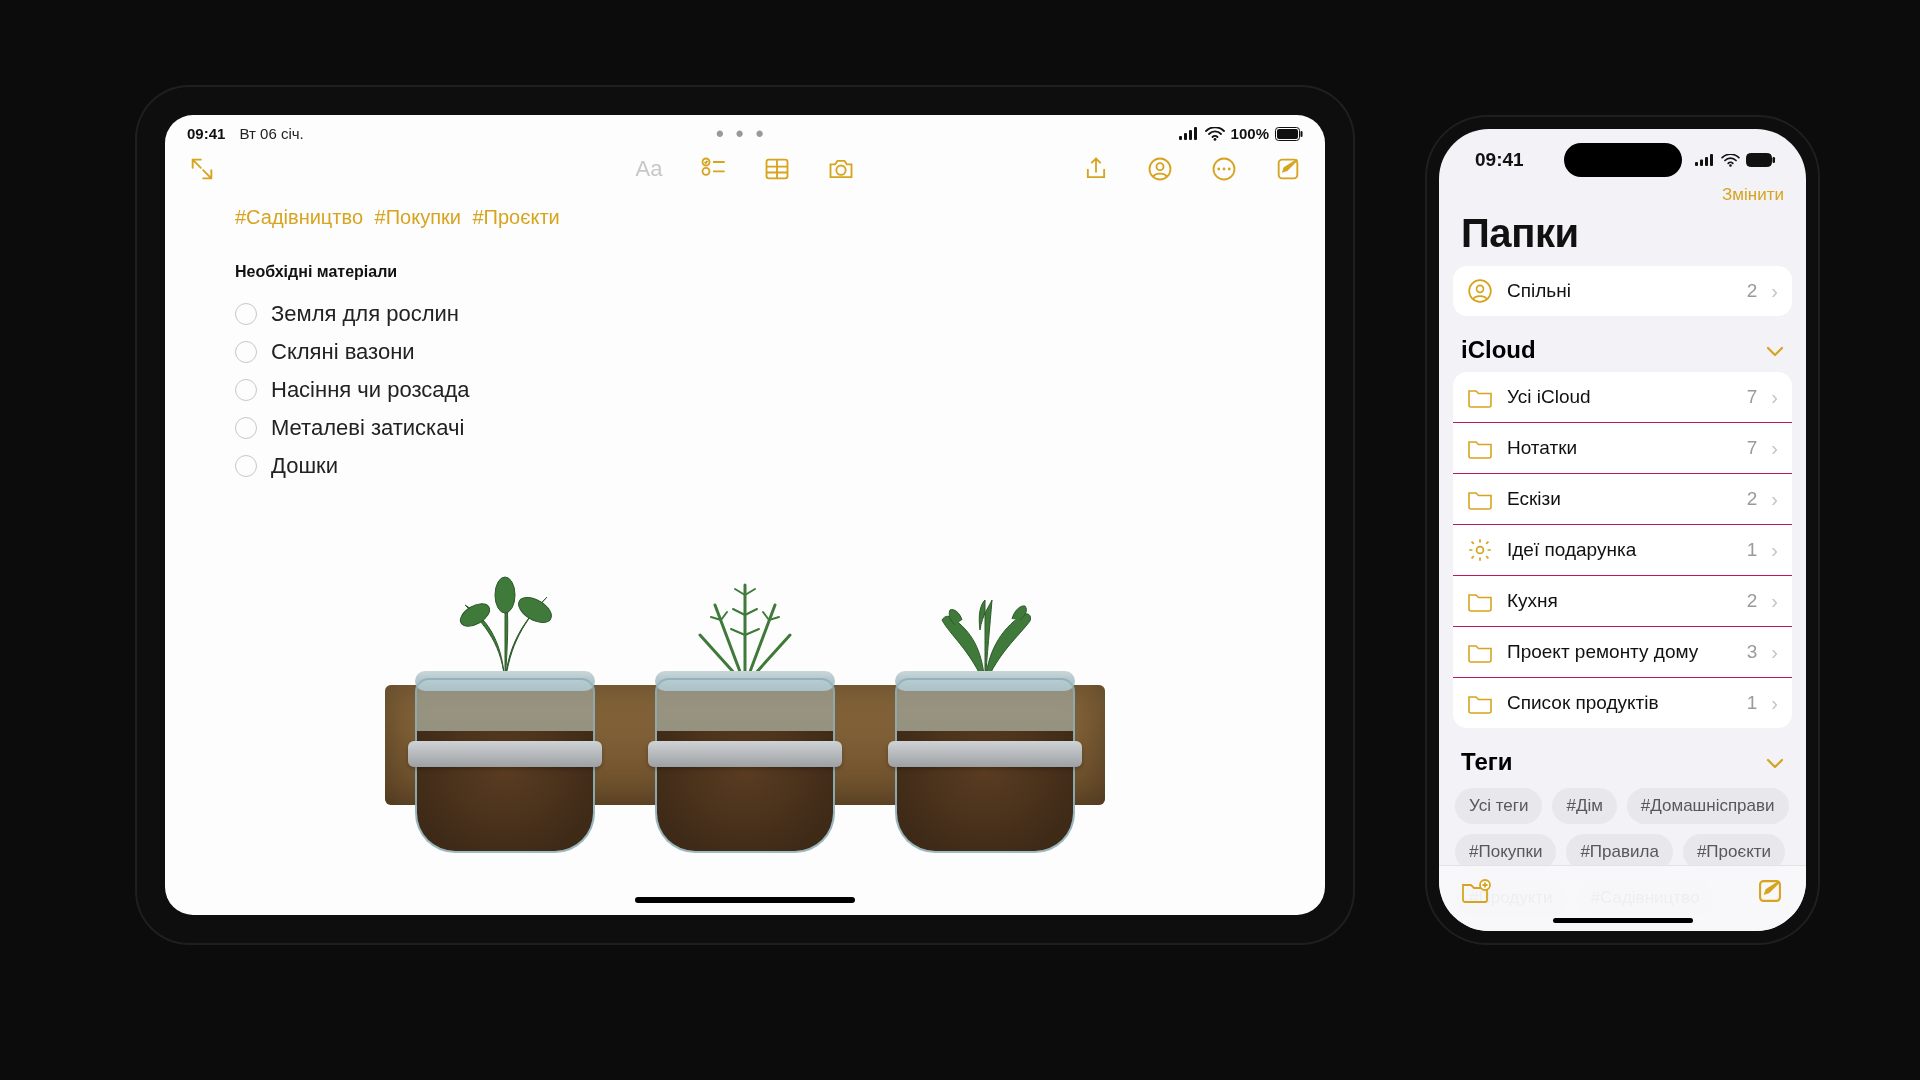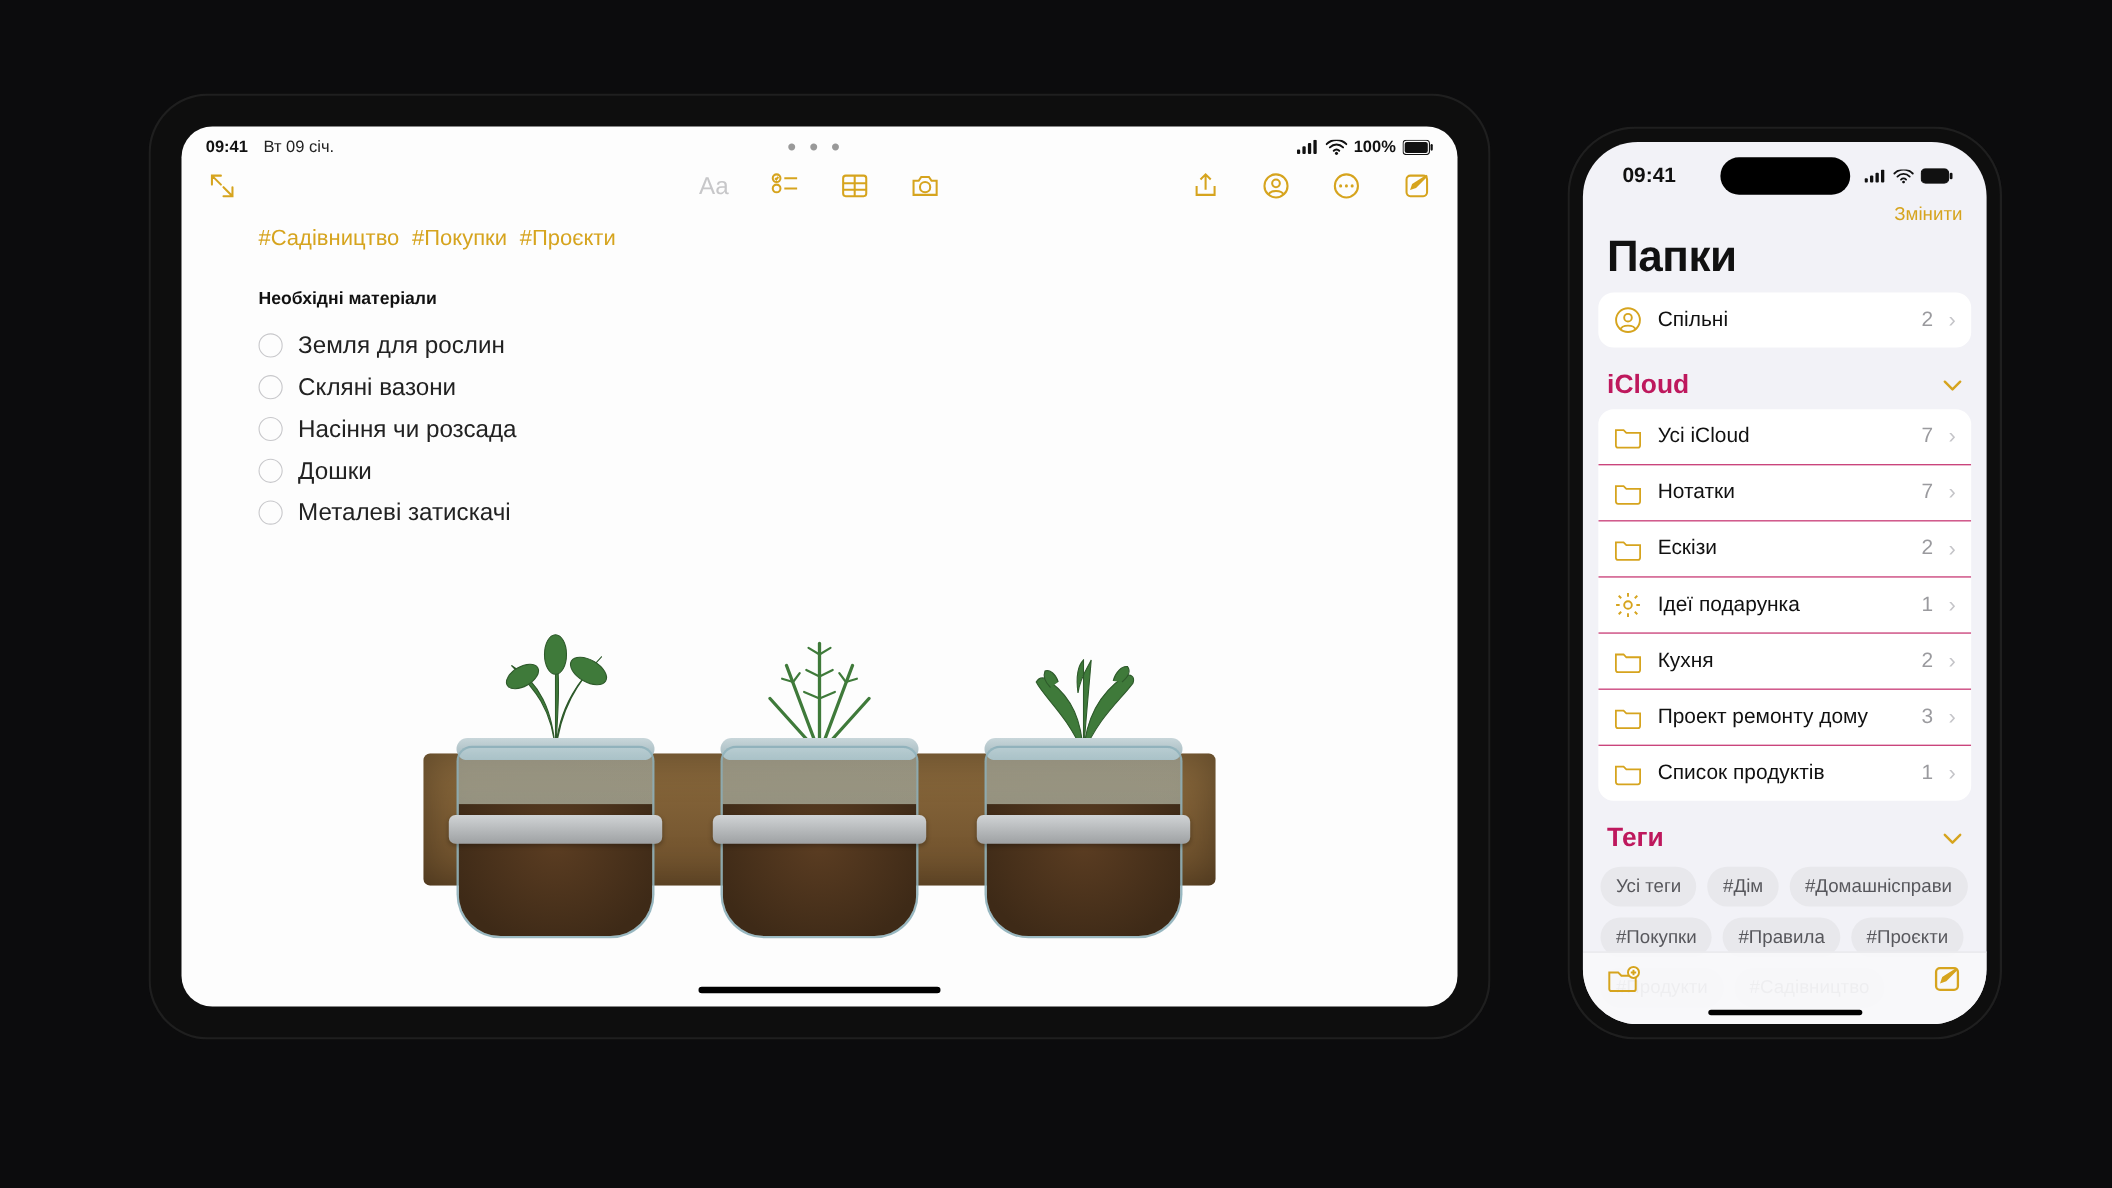--- a/index.html
+++ b/index.html
@@ -74,21 +74,21 @@
   .iph-title { font-size:40px; font-weight:800; color:#111; padding:6px 22px 10px 22px; letter-spacing:-0.4px; }
 
   .list-group { background:#fff; margin:0 14px; border-radius:14px; overflow:hidden; }
   .list-row { display:flex; align-items:center; padding:12px 14px; font-size:19px; color:#111; gap:14px; }
   .list-row + .list-row { border-top:1px solid #be185d; }
   .list-row .folder-icon { width:26px; height:26px; }
   .list-row .label { flex:1; }
   .list-row .count { color:#9a9a9e; font-size:19px; }
   .chev { color:#c4c4c8; font-size:20px; font-weight:300; }
   .section-hdr { display:flex; align-items:center; justify-content:space-between;
-    padding:20px 22px 8px 22px; font-size:24px; font-weight:700; color:#be185d; }
+    padding:20px 22px 8px 22px; font-size:24px; font-weight:700; color:#000000; }
   .section-hdr .chev-down { color:#d6a41e; }
 
   .tags-wrap { padding:4px 16px 14px 16px; display:flex; flex-wrap:wrap; gap:10px; }
   .tag-pill { background:#e8e8ec; color:#57575c; font-size:17px; padding:8px 14px; border-radius:18px; }
 
   .iph-toolbar { position:absolute; bottom:0; left:0; right:0; height:66px;
     background:rgba(248,248,250,.94); border-top:1px solid #e3e3e7;
     display:flex; align-items:center; justify-content:space-between; padding:0 22px 12px 22px; }
   .iph-home-indicator { position:absolute; bottom:8px; left:50%; transform:translateX(-50%);
     width:140px; height:5px; background:#000; border-radius:4px; }
@@ -99,21 +99,21 @@
 </head>
 <body>
 <div class="stage">
 
 <div class="ipad-frame">
   <div class="ipad-screen">
 
     <div class="ipad-statusbar">
       <div class="left">
         <span>09:41</span>
-        <span>Вт 09 січ.</span>
+        <span>Вт 06 січ.</span>
       </div>
       <div class="center">• • •</div>
       <div class="right">
         <span class="signal">
           <svg width="20" height="14">
                 <g fill="#111">
                   <rect x="0" y="9" width="3" height="4" rx="1"></rect>
                   <rect x="5" y="6" width="3" height="7" rx="1"></rect>
                   <rect x="10" y="3" width="3" height="10" rx="1"></rect>
                   <rect x="15" y="0" width="3" height="13" rx="1"></rect>
@@ -223,25 +223,25 @@
         <li>
               <span class="check-circle"></span>
               <span>Скляні вазони</span>
             </li>
         <li>
               <span class="check-circle"></span>
               <span>Насіння чи розсада</span>
             </li>
         <li>
               <span class="check-circle"></span>
-              <span>Дошки</span>
+              <span>Металеві затискачі</span>
             </li>
         <li>
               <span class="check-circle"></span>
-              <span>Металеві затискачі</span>
+              <span>Дошки</span>
             </li>
       </ul>
 
       <div class="illus">
         <div class="board"></div>
         <div class="jar jar1">
           <svg class="plant" width="120" height="110" viewBox="0 0 120 110">
                 <g fill="#3f7a3a" stroke="#2e5a2b" stroke-width="1">
                   <path d="M60 110 C58 70 40 50 20 30 C45 45 58 70 60 110"></path>
                   <path d="M60 110 C62 65 85 40 102 22 C80 45 64 70 60 110"></path>

